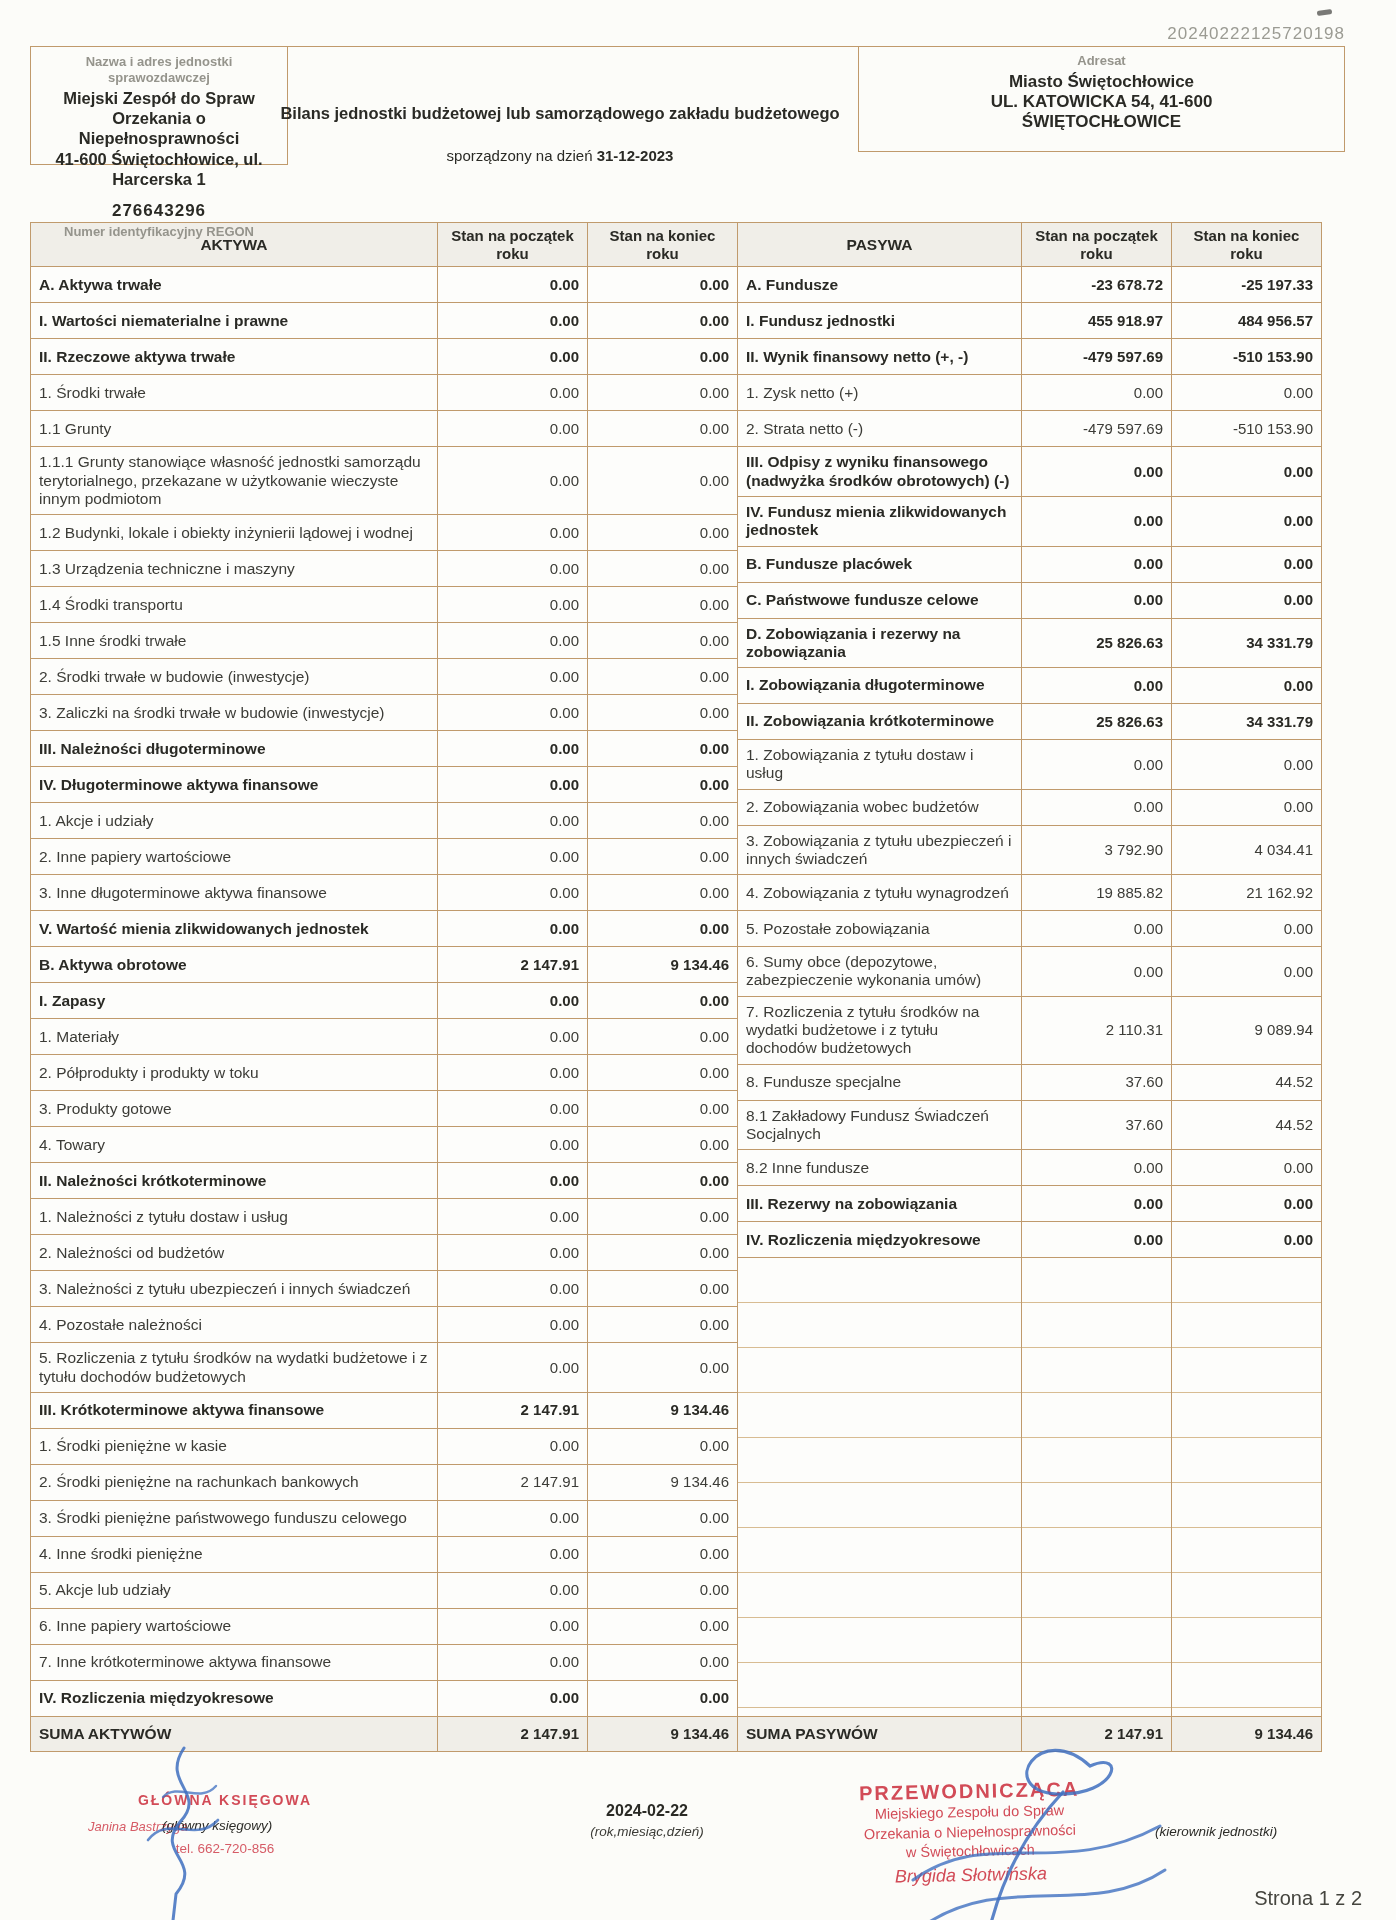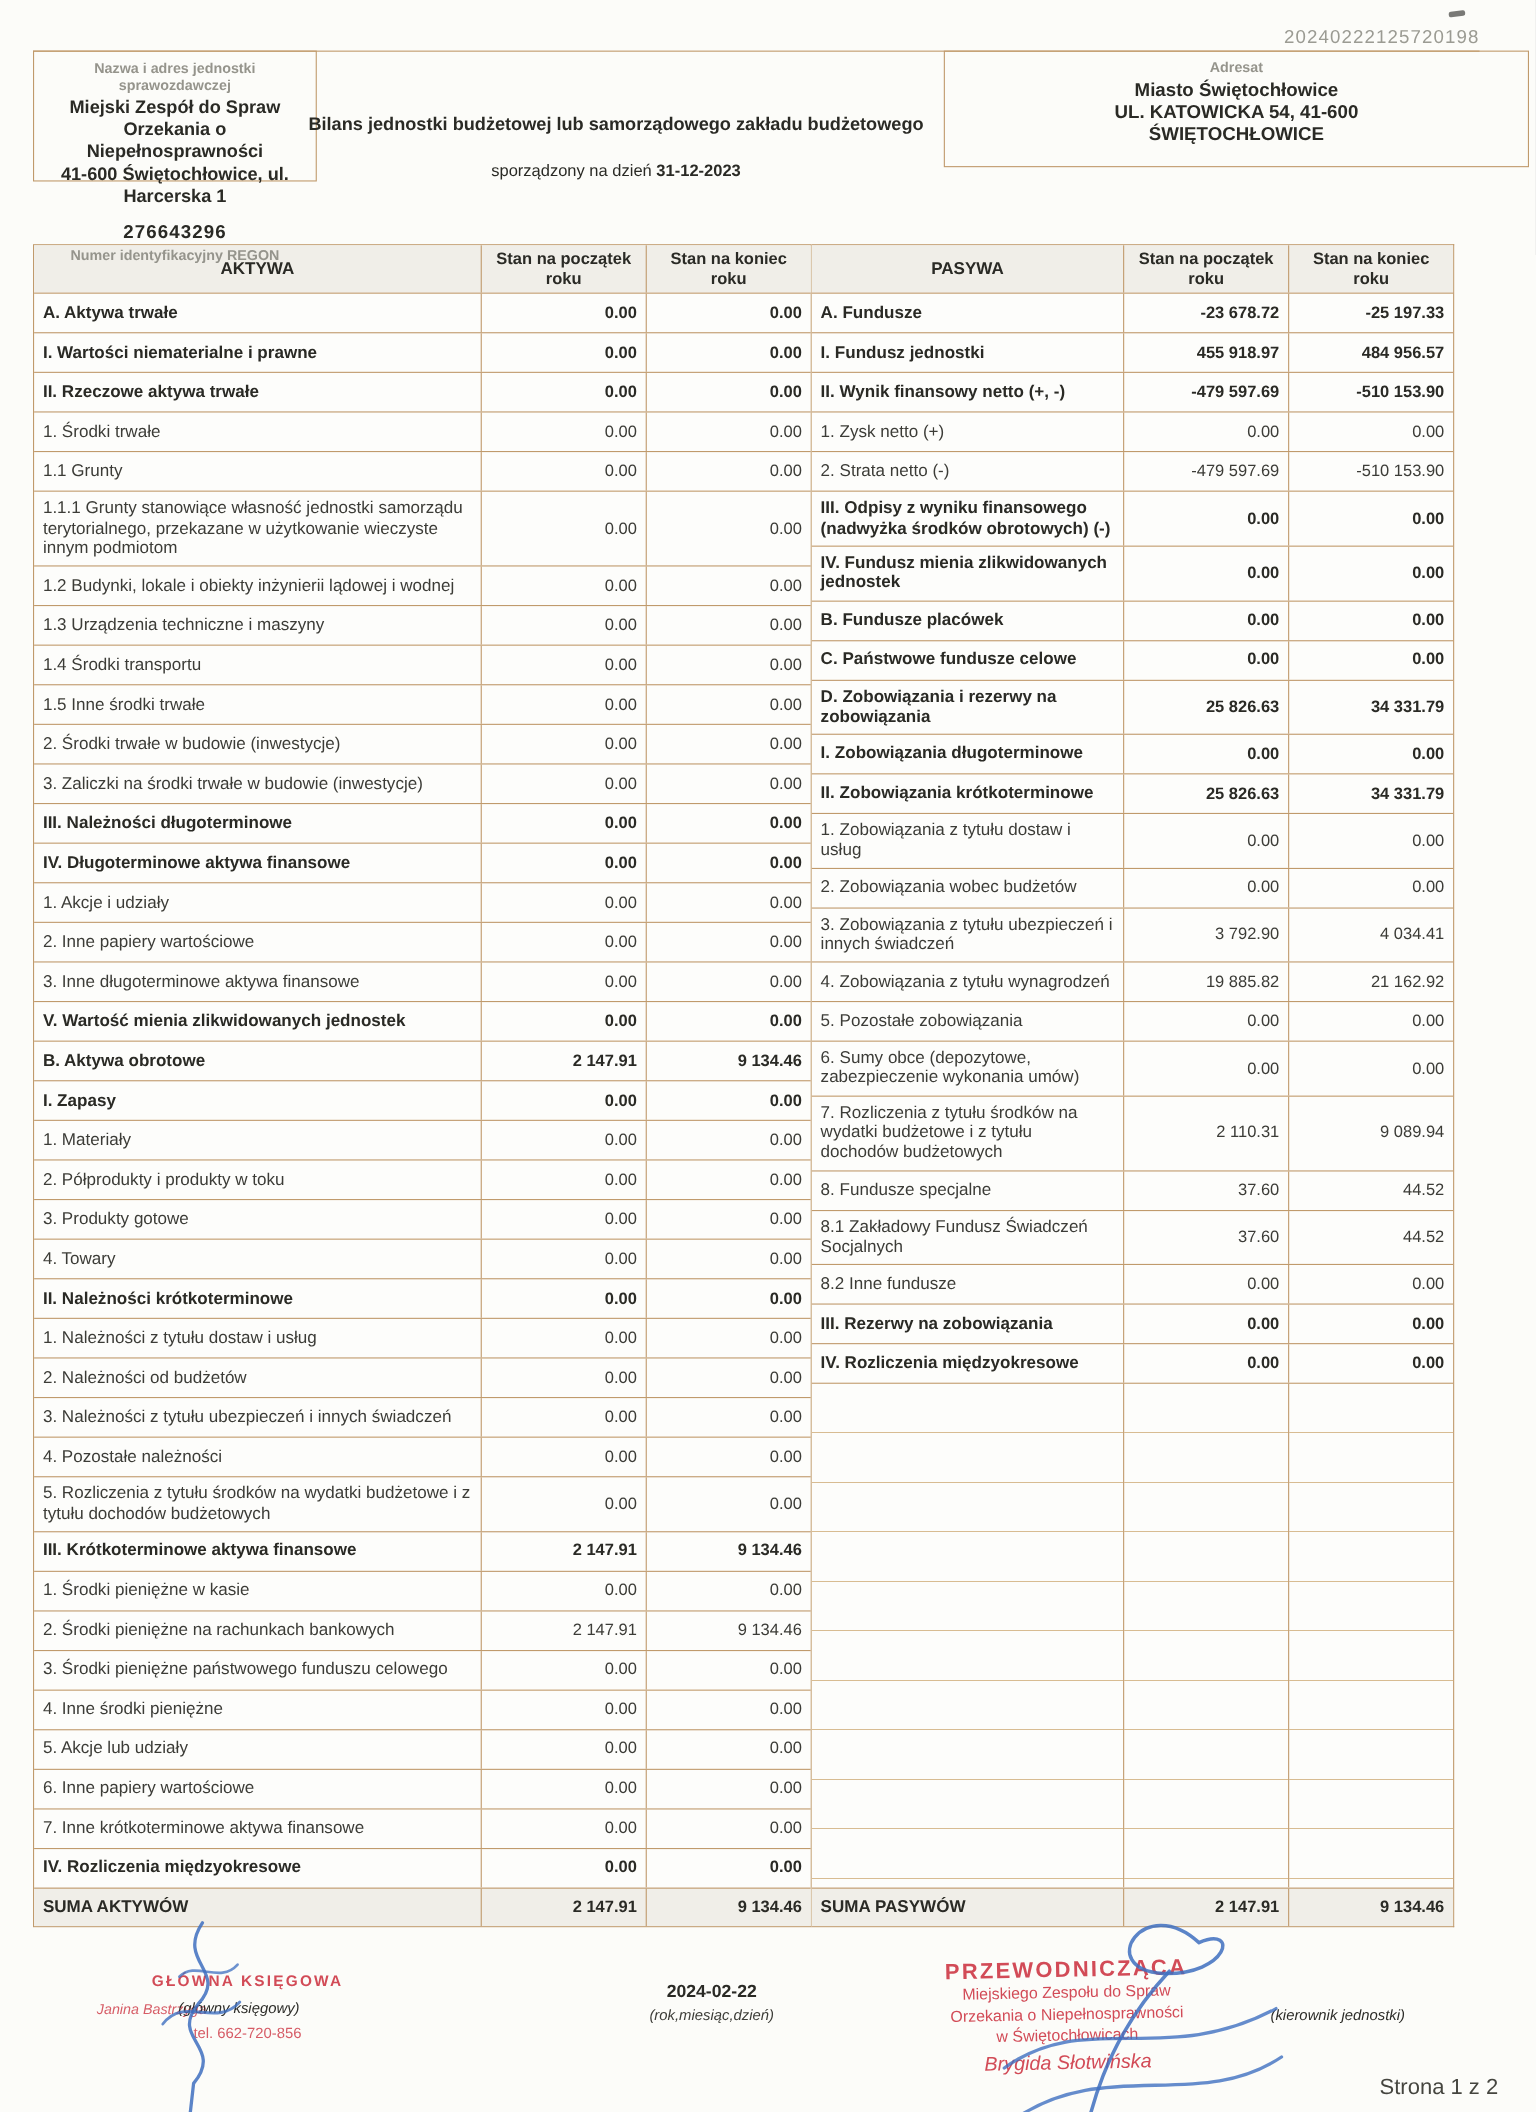--- a/index.html
+++ b/index.html
@@ -24,21 +24,21 @@
             text-align:center;padding:7px 8px;}
   .box-label{color:var(--gray);font-weight:bold;font-size:13px;line-height:1.2;}
   .unit-name{font-weight:bold;font-size:16.5px;line-height:1.22;color:var(--ink-bold);margin-top:3px;}
   .unit-addr{font-weight:bold;font-size:16.5px;line-height:1.22;color:var(--ink-bold);}
   .unit-regon{font-weight:bold;font-size:17px;color:var(--ink-bold);margin-top:12px;letter-spacing:1px;}
   .regon-label{color:var(--gray);font-weight:bold;font-size:13px;margin-top:3px;}
   .title-block{position:absolute;left:262px;top:104px;width:596px;text-align:center;}
   .doc-title{font-weight:bold;font-size:16.5px;color:var(--ink-bold);}
   .doc-sub{margin-top:24px;font-size:15px;color:var(--ink-bold);}
   .doc-sub b{font-weight:bold;}
-  .addr-box{position:absolute;left:858px;top:46px;width:532px;height:106px;border:1.5px solid var(--line);box-sizing:border-box;
+  .addr-box{position:absolute;left:858px;top:46px;width:487px;height:106px;border:1.5px solid var(--line);box-sizing:border-box;
             text-align:center;padding:6px 8px;}
   .addr-name{font-weight:bold;font-size:17px;color:var(--ink-bold);margin-top:3px;}
   .addr-addr{font-weight:bold;font-size:17px;color:var(--ink-bold);max-width:268px;margin:0 auto;line-height:1.2;}
 
   
   .tables{display:flex;align-items:stretch;margin:6px 74px 0 30px;font-size:15.5px;border-radius:30px;}
   .tbl{display:flex;flex-direction:column;border:1.5px solid var(--line);box-sizing:border-box;background:#fdfdfb;}
   .tbl-left{width:708px;}
   .tbl-right{flex:1;border-left:none;}
   .rows{display:contents;}

